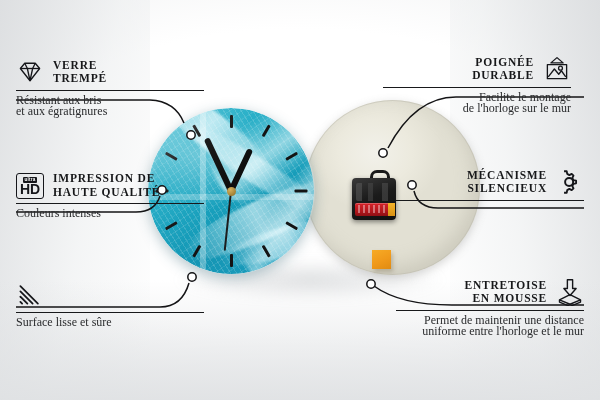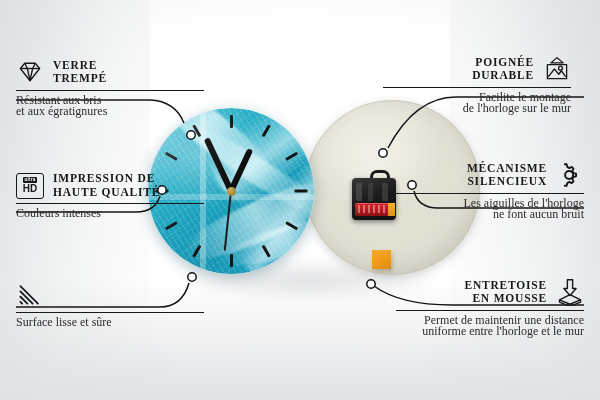--- a/index.html
+++ b/index.html
@@ -108,28 +108,28 @@
   .rule{height:1.4px;background:#18191b;margin:4px 0 4px 0;}
   .desc{font-family:"Liberation Serif",serif;font-size:12px;line-height:10.6px;color:#2a2b2d;}
   .feat.right .desc{text-align:right;}
   .ic{width:28px;height:28px;flex:0 0 28px;display:block;}
 
   
   #feat-verre{left:16px;top:58px;}
   #feat-hd{left:16px;top:172px;}
   #feat-bords{left:16px;top:280px;}
   #feat-poignee{left:383px;top:55px;}
-  #feat-meca{left:396px;top:161px;}
+  #feat-meca{left:396px;top:168px;}
   #feat-entretoise{left:396px;top:278px;}
 
   .hd-badge{width:28px;height:26px;border:1.6px solid #15161a;border-radius:3px;
     display:flex;flex-direction:column;align-items:center;justify-content:center;box-sizing:border-box;}
   .hd-badge .u{font-family:"Liberation Sans",sans-serif;font-size:4.6px;font-weight:700;letter-spacing:.2px;
     background:#15161a;color:#fff;padding:0 2px;line-height:6px;border-radius:1px;}
-  .hd-badge .h{font-family:"Liberation Sans",sans-serif;font-size:10px;font-weight:700;line-height:10px;color:#15161a;margin-top:1px;}
+  .hd-badge .h{font-family:"Liberation Sans",sans-serif;font-size:14px;font-weight:700;line-height:10px;color:#15161a;margin-top:1px;}
 </style>
 </head>
 <body>
 
 <div id="stage">
 
   <div class="bg-base"></div>
   <div class="bg-vig"></div>
   <div class="bg-left"></div>
   <div class="bg-right"></div>
@@ -310,24 +310,20 @@
         <div>SILENCIEUX</div>
       </div>
       <svg class="ic" viewBox="0 0 32 32">
         <g fill="none" stroke="#15161a" stroke-width="2.2" stroke-linejoin="round">
           <path d="M16,5 l3.2,0 l0.6,3.1 2.6,1.5 2.8,-1.5 2.2,2.2 -1.5,2.8 1.5,2.6 3.1,0.6 0,3.2 -3.1,0.6 -1.5,2.6 1.5,2.8 -2.2,2.2 -2.8,-1.5 -2.6,1.5 -0.6,3.1 -3.2,0" transform="translate(-6,-1) scale(0.95)"></path>
           <circle cx="15" cy="16" r="4.6"></circle>
         </g>
       </svg>
     </div>
     <div class="rule"></div>
-    <div class="desc">
-      <div>Les aiguilles de l'horloge</div>
-      <div>ne font aucun bruit</div>
-    </div>
   </div>
 
   <div class="feat right" id="feat-entretoise">
     <div class="head">
       <div class="title">
         <div>ENTRETOISE</div>
         <div>EN MOUSSE</div>
       </div>
       <svg class="ic" viewBox="0 0 32 32">
         <g fill="none" stroke="#15161a" stroke-width="1.6" stroke-linejoin="round">

